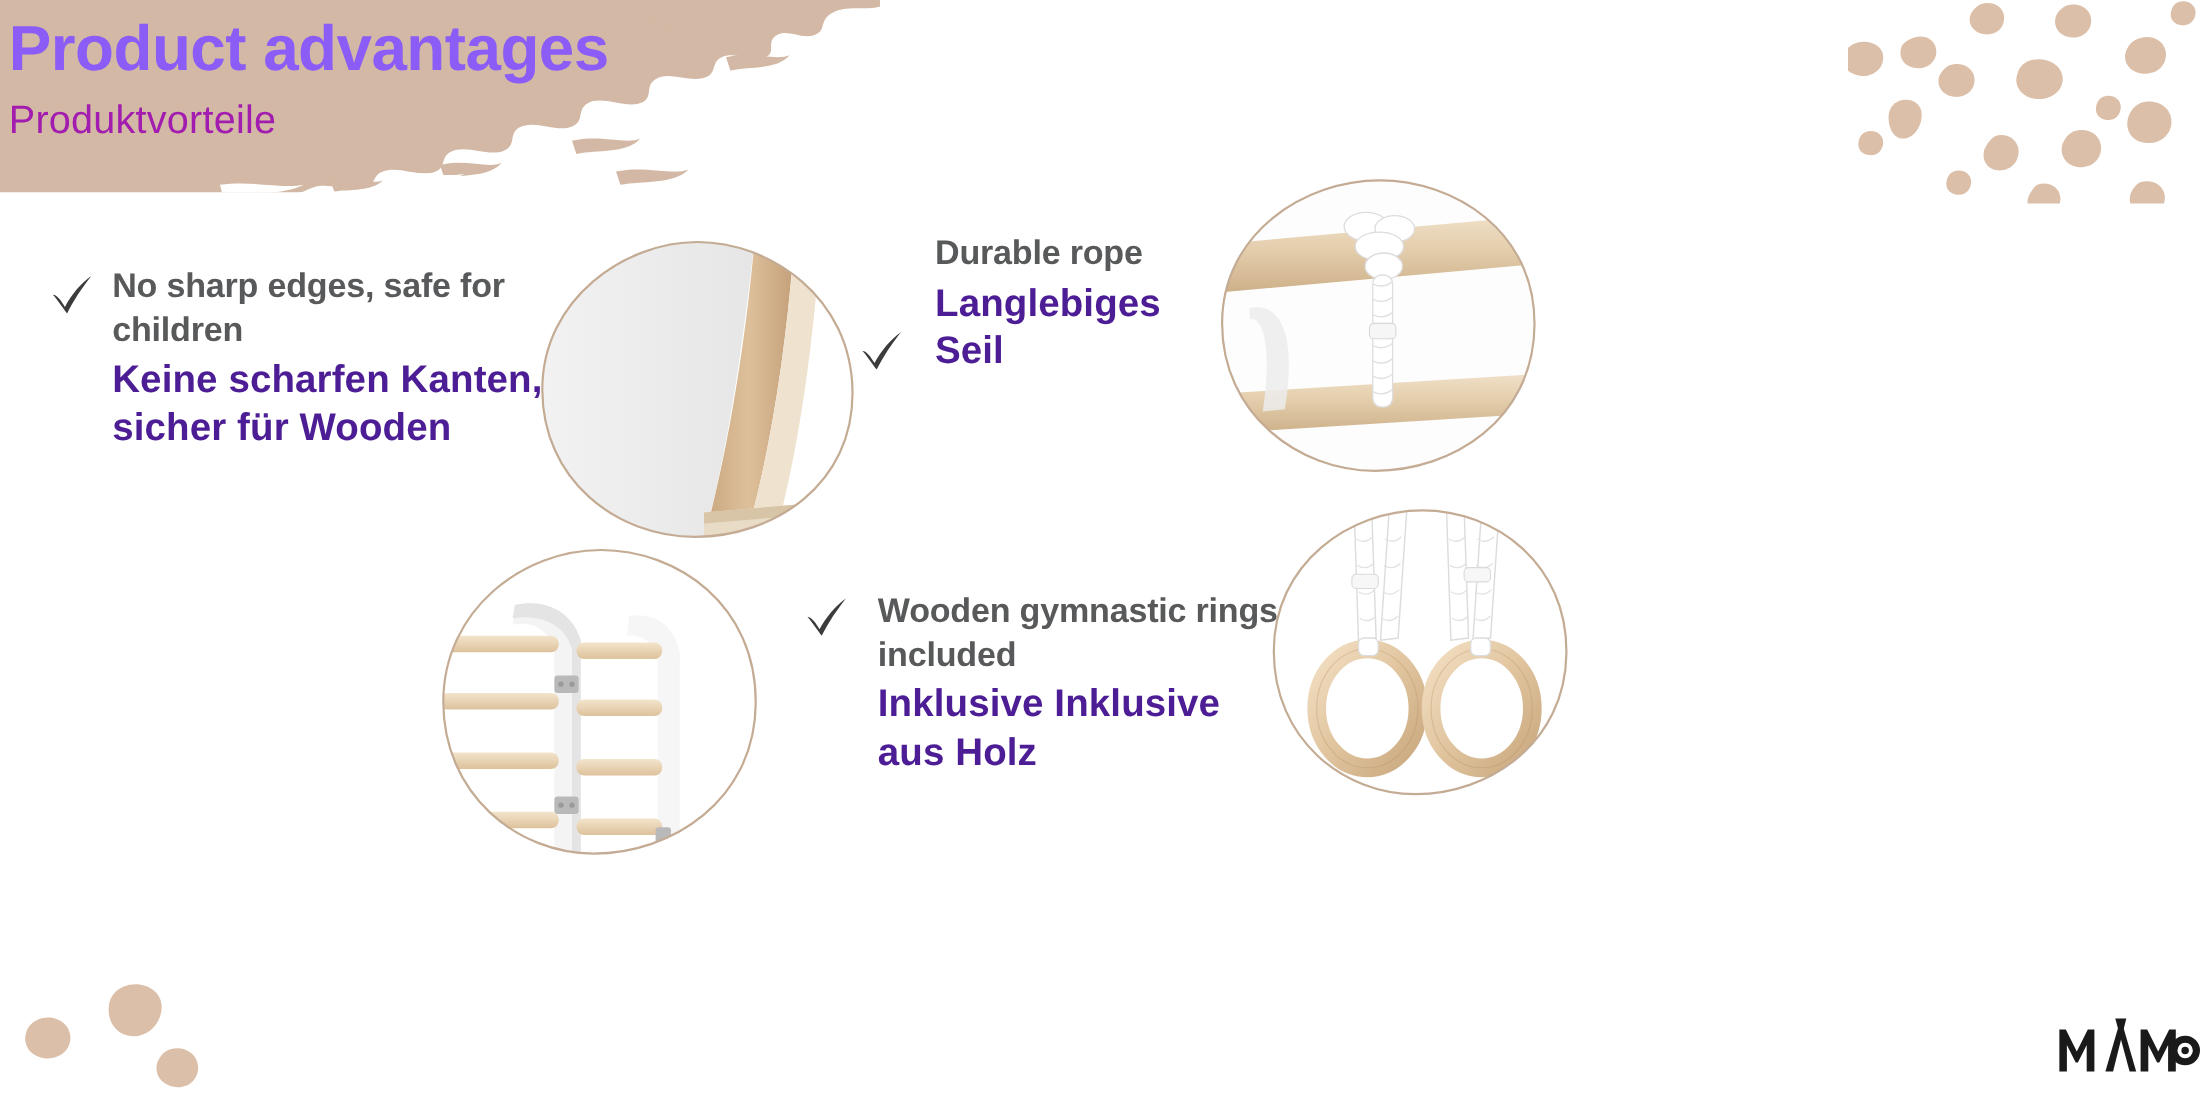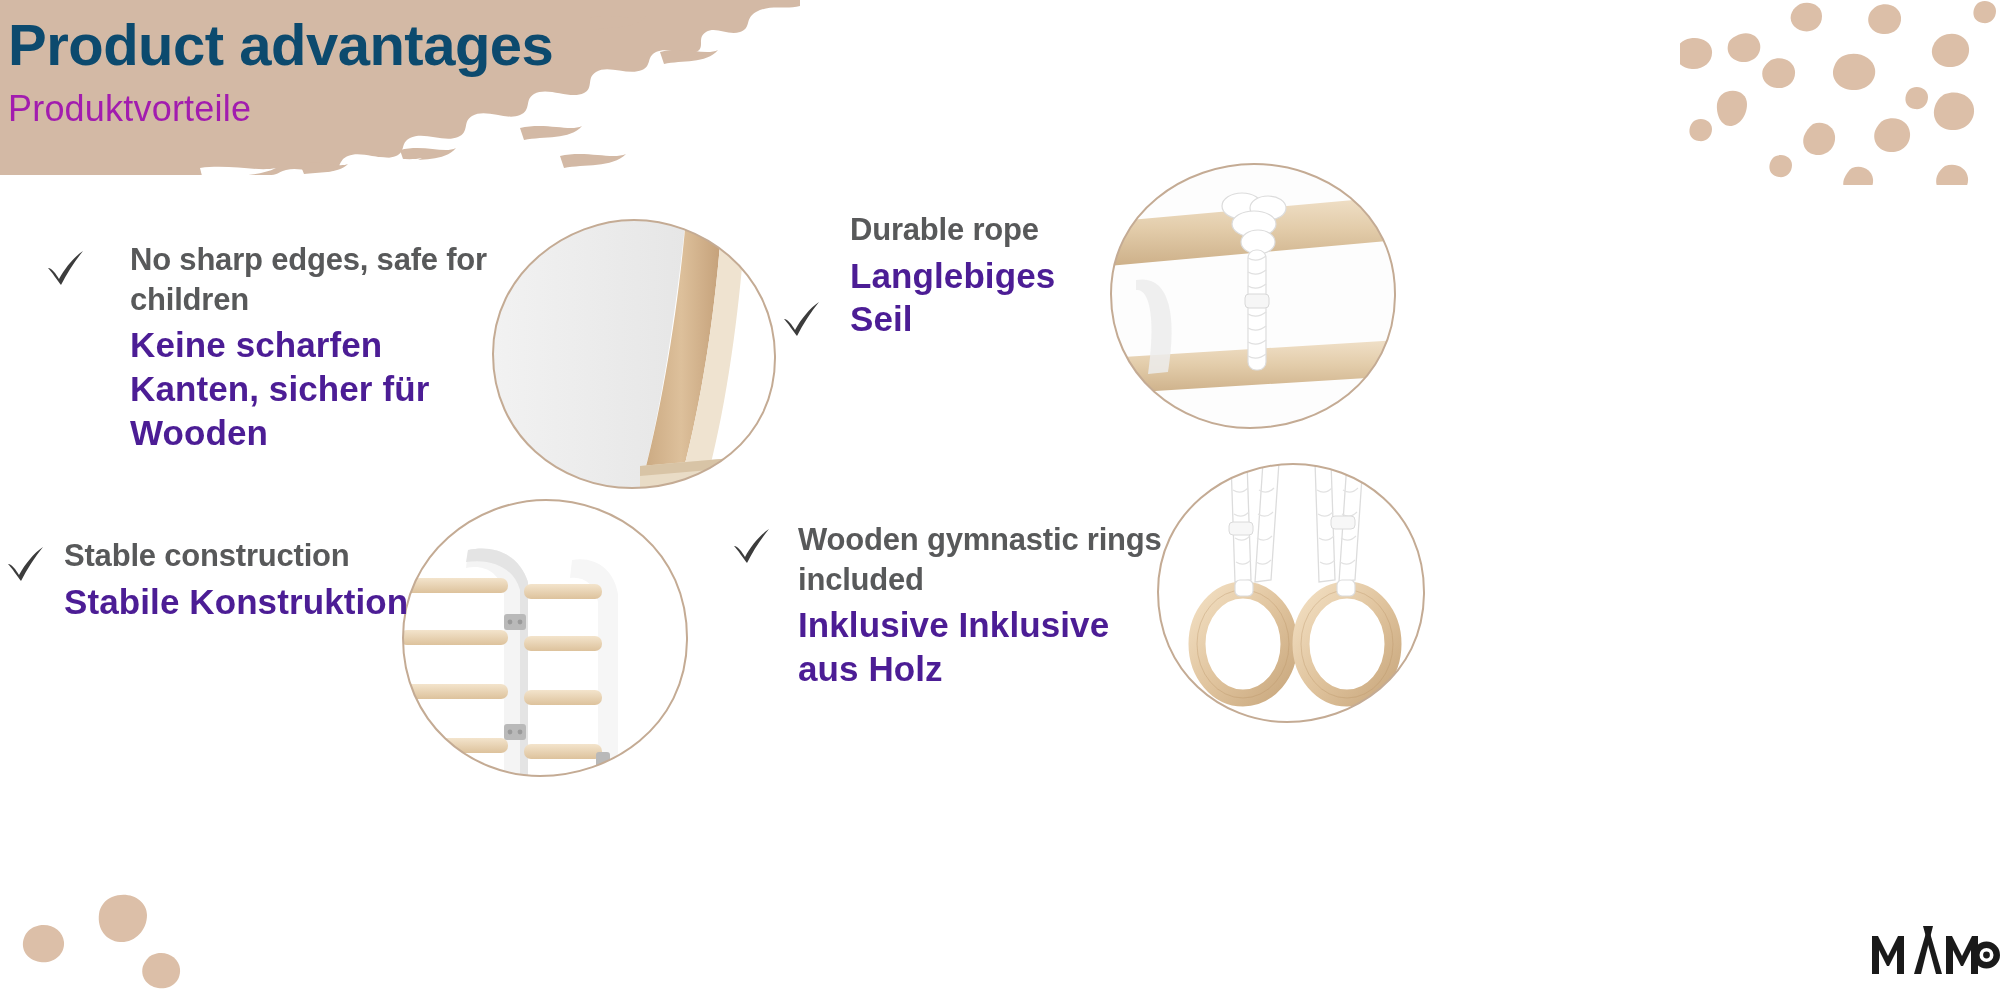--- a/index.html
+++ b/index.html
@@ -9,21 +9,21 @@
     font-family:"Liberation Sans","DejaVu Sans",sans-serif;
   }
   .stage{position:absolute;inset:0;}
 
   
   .header-band{position:absolute;left:0;top:0;width:800px;height:175px;}
   .header-band svg{display:block;width:100%;height:100%;}
 
   .header-text{position:absolute;left:8px;top:14px;width:700px;}
   .title{
-    font-size:58px;font-weight:700;color:#0c4a6e;letter-spacing:-0.5px;
+    font-size:58px;font-weight:700;color:#8b5cf6;letter-spacing:-0.5px;
     line-height:1.08;margin:0;white-space:nowrap;
   }
   .subtitle{
     font-size:36px;font-weight:400;color:#a21caf;letter-spacing:0.2px;
     line-height:1.2;margin:10px 0 0 0;white-space:nowrap;
   }
 
   
   .blobs{position:absolute;inset:0;pointer-events:none;}
   .blobs svg{position:absolute;display:block;}
@@ -44,27 +44,27 @@
   }
   .fsub{
     font-size:35px;font-weight:700;color:#4c1d95;
     line-height:1.25;margin:4px 0 0 0;letter-spacing:0.1px;
   }
 
   
   #feature-1{left:42px;top:240px;width:470px;}
   #feature-2{left:778px;top:210px;width:330px;align-items:flex-end;}
   #feature-3{left:2px;top:536px;width:430px;}
-  #feature-4{left:728px;top:520px;width:440px;}
+  #feature-4{left:728px;top:535px;width:440px;}
 
   #feature-2 .check{margin-top:2px;}
   #feature-2 .ftext{padding-left:20px;}
   #feature-4 .check{margin-top:2px;}
   #feature-4 .ftext{padding-left:18px;}
-  #feature-1 .ftext{padding-left:8px;margin-left:28px;}
+  #feature-1 .ftext{padding-left:8px;}
   #feature-3 .ftext{padding-left:10px;}
 
   
   .photo{position:absolute;}
   .photo svg{display:block;width:100%;height:100%;}
   #photo-edges{left:490px;top:218px;width:288px;height:272px;}
   #photo-rope{left:1108px;top:162px;width:290px;height:268px;}
   #photo-ladder{left:400px;top:498px;width:290px;height:280px;}
   #photo-rings{left:1155px;top:462px;width:272px;height:262px;}
 
@@ -322,31 +322,20 @@
       <svg viewBox="0 0 46 46" aria-hidden="true">
         <path d="M6,24 C10,24 14,30 17,35 C23,24 32,13 41,7 C33,17 25,29 19,41 C15,36 10,28 6,24 Z" fill="#3c3c3c"></path>
       </svg>
     </span>
     <div class="ftext">
       <p class="fhead">Durable rope</p>
       <p class="fsub">Langlebiges Seil</p>
     </div>
   </div>
 
-  <div class="feature" id="feature-3">
-    <span class="check">
-      <svg viewBox="0 0 46 46" aria-hidden="true">
-        <path d="M6,24 C10,24 14,30 17,35 C23,24 32,13 41,7 C33,17 25,29 19,41 C15,36 10,28 6,24 Z" fill="#3c3c3c"></path>
-      </svg>
-    </span>
-    <div class="ftext">
-      <p class="fhead">Stable construction</p>
-      <p class="fsub">Stabile Konstruktion</p>
-    </div>
-  </div>
 
   <div class="feature" id="feature-4">
     <span class="check">
       <svg viewBox="0 0 46 46" aria-hidden="true">
         <path d="M6,24 C10,24 14,30 17,35 C23,24 32,13 41,7 C33,17 25,29 19,41 C15,36 10,28 6,24 Z" fill="#3c3c3c"></path>
       </svg>
     </span>
     <div class="ftext">
       <p class="fhead">Wooden gymnastic rings included</p>
       <p class="fsub">Inklusive Inklusive aus Holz</p>

